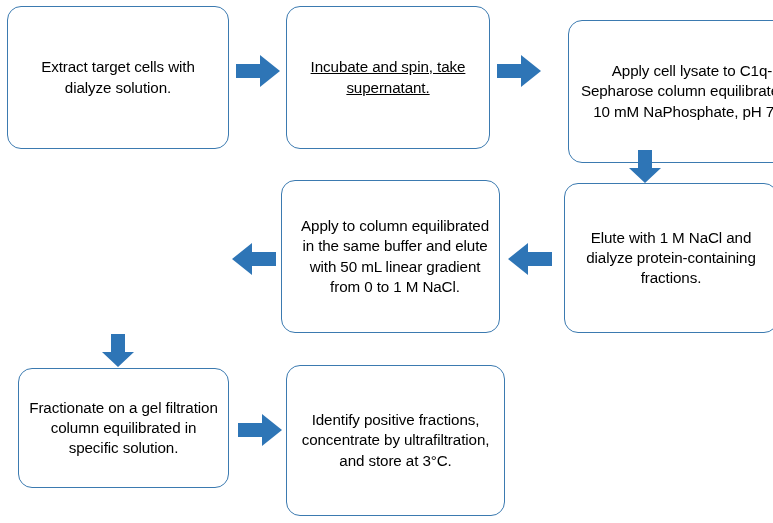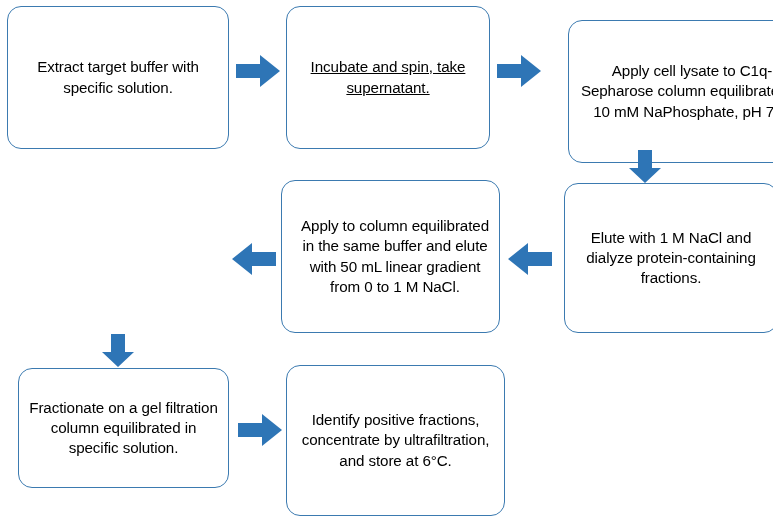--- a/index.html
+++ b/index.html
@@ -68,21 +68,21 @@
   #arrow-4 { left: 232px; top: 243px; width: 44px; height: 32px; }
   #arrow-5 { left: 102px; top: 334px; width: 32px; height: 33px; }
   #arrow-6 { left: 238px; top: 414px; width: 44px; height: 32px; }
 </style>
 </head>
 <body>
 
 <div id="canvas">
 
   <div class="node" id="node-0">
-    <span class="node-label">Extract target buffer with specific solution.</span>
+    <span class="node-label">Extract target cells with dialyze solution.</span>
   </div>
 
   <span class="arrow" id="arrow-0">
     <svg width="44" height="32" viewBox="0 0 44 32" aria-hidden="true">
       <polygon points="0,9 24,9 24,0 44,16 24,32 24,23 0,23" fill="#2e75b6"></polygon>
     </svg>
   </span>
 
   <div class="node" id="node-1">
     <span class="node-label">Incubate and spin, take supernatant.</span>
@@ -135,16 +135,16 @@
     <span class="node-label">Fractionate on a gel filtration column equilibrated in specific solution.</span>
   </div>
 
   <span class="arrow" id="arrow-6">
     <svg width="44" height="32" viewBox="0 0 44 32" aria-hidden="true">
       <polygon points="0,9 24,9 24,0 44,16 24,32 24,23 0,23" fill="#2e75b6"></polygon>
     </svg>
   </span>
 
   <div class="node" id="node-7">
-    <span class="node-label">Identify positive fractions, concentrate by ultrafiltration, and store at 6°C.</span>
+    <span class="node-label">Identify positive fractions, concentrate by ultrafiltration, and store at 3°C.</span>
   </div>
 
 </div>
 
 </body></html>

